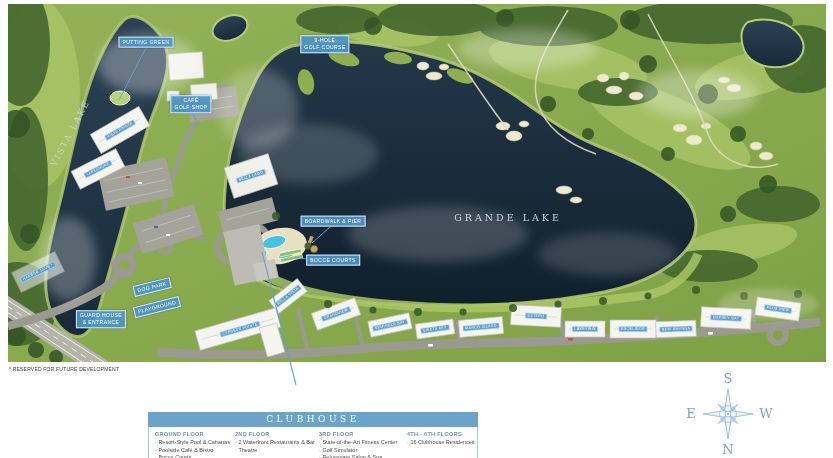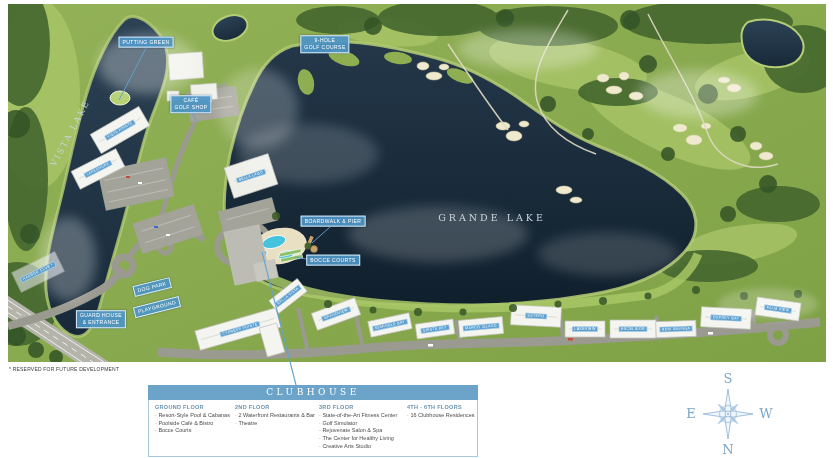--- a/index.html
+++ b/index.html
@@ -11,21 +11,21 @@
         color:#fff;font-size:5px;letter-spacing:.45px;line-height:1.35;padding:1px 3px;
         text-align:center;white-space:nowrap;box-shadow:0 0 2px rgba(0,0,0,.35);}
   .strip{position:absolute;background:rgba(86,156,205,.96);border:.5px solid rgba(240,248,255,.85);
         color:#fff;font-size:8px;letter-spacing:.8px;line-height:1.2;padding:0 4px;white-space:nowrap;}
   .lake-label{position:absolute;font-family:"DejaVu Serif",serif;color:#ccd7de;white-space:nowrap;}
   #grande-lake-label{font-size:9.5px;letter-spacing:3px;}
   #vista-lake-label{font-size:8.5px;letter-spacing:2px;opacity:.92;}
   .footnote{position:absolute;left:9px;top:366px;font-size:5px;color:#3a3a3a;letter-spacing:.2px;}
   .legend{position:absolute;left:148px;top:385px;width:330px;}
   .legend-header{background:#6ba3c9;color:#fff;text-align:center;font-family:"DejaVu Serif",serif;
-        font-size:9px;letter-spacing:3.5px;padding:2px 0 3px;}
+        font-size:9px;letter-spacing:3.5px;padding:2px 0 3px;margin-top:27px;}
   .legend-body{background:#fff;border:1px solid #a9c8da;border-top:none;display:grid;
         grid-template-columns:80px 84px 88px auto;padding:4px 2px 6px 6px;align-items:start;}
   .legend-col h4{margin:0 0 2px;font-size:5.5px;color:#6a93ae;letter-spacing:.3px;font-weight:bold;}
   .legend-col .item{font-size:5.5px;color:#4c4c4c;line-height:1.4;}
   .legend-col .item::before{content:"·\00a0";color:#4c4c4c;}
   .compass{position:absolute;left:674px;top:367px;}
   .compass text{font-family:"DejaVu Serif",serif;font-size:13px;fill:#7aa6c8;text-anchor:middle;}
 </style>
 </head>
 <body>
@@ -349,21 +349,21 @@
   <svg class="overlay" width="833" height="458" viewBox="0 0 833 458">
     <g stroke="#62a3cf" stroke-width="1" fill="none" opacity=".95">
       <path d="M146,48 L119,100"></path>
       <path d="M191,111 L197,121"></path>
       <path d="M330,227 L312,243"></path>
       <path d="M317,261 L295,257"></path>
       <path d="M296,385 L262,252" stroke-width="1.2"></path>
     </g>
   </svg>
 
-  <div class="lake-label" id="grande-lake-label" style="left:492px;top:217px;transform:translate(-50%,-50%)">GRANDE LAKE</div>
+  <div class="lake-label" id="grande-lake-label" style="left:508px;top:217px;transform:translate(-50%,-50%)">GRANDE LAKE</div>
   <div class="lake-label" id="vista-lake-label" style="left:70px;top:133px;transform:translate(-50%,-50%) rotate(-62deg)">VISTA LAKE</div>
 
   <div id="map-labels">
       <div class="chip" style="left: 146px; top: 42px; transform: translate(-50%, -50%) rotate(0deg);">
         <div>PUTTING GREEN</div>
       </div>
       <div class="chip" style="left: 191px; top: 104px; transform: translate(-50%, -50%) rotate(0deg);">
         <div>CAFÉ</div>
         <div>GOLF SHOP</div>
       </div>

